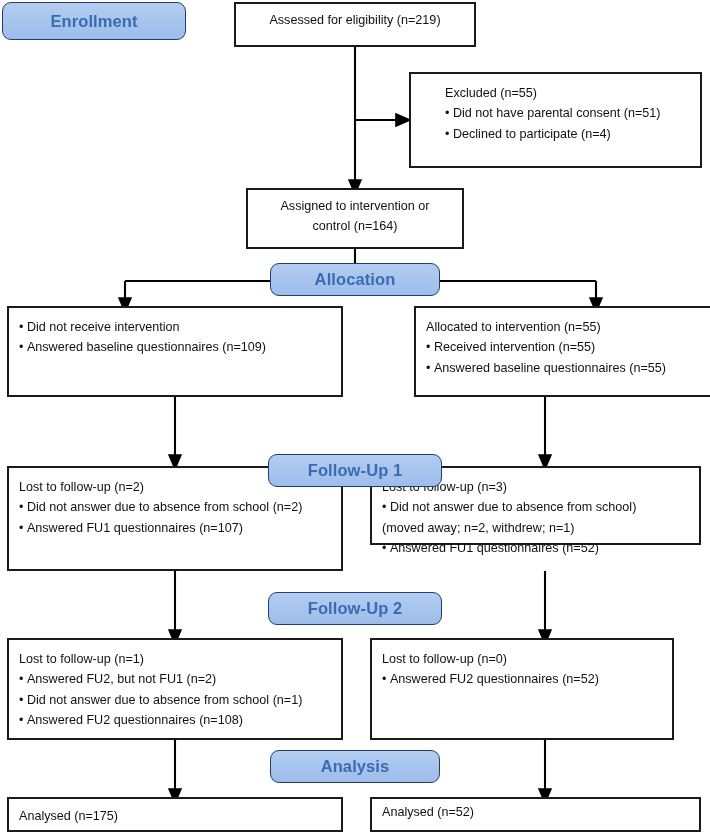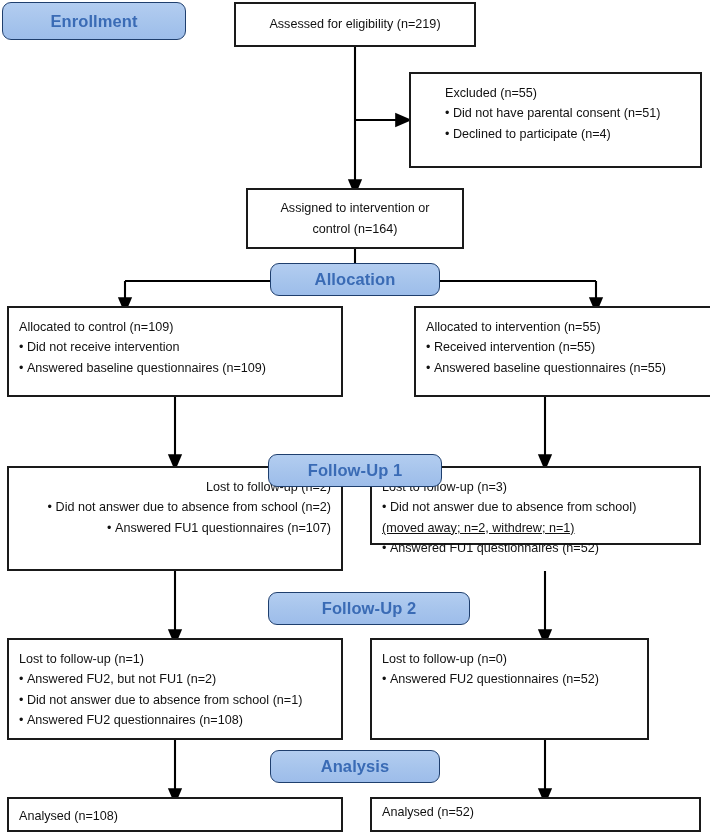--- a/index.html
+++ b/index.html
@@ -30,41 +30,40 @@
     background: #ffffff;
     font-size: 12.6px;
     line-height: 1.62;
     color: #111111;
     padding: 9px 10px 6px 10px;
   }
   .node.center {
     display: flex;
     flex-direction: column;
     align-items: center;
-    justify-content: center;
+    justify-content: flex-start;
     text-align: center;
     padding: 6px 8px;
   }
   .node .line {
     display: block;
     white-space: nowrap;
   }
   .node .bullet {
     display: block;
     white-space: nowrap;
     padding-left: 10px;
     text-indent: -10px;
   }
   .node .bullet::before {
     content: "\2022\00a0";
   }
   .node .plain {
     display: block;
     white-space: nowrap;
-    text-decoration: underline;
   }
   .stage {
     position: absolute;
     box-sizing: border-box;
     border: 1.6px solid #1f3f6e;
     border-radius: 9px;
     background: linear-gradient(180deg, #b3cdf0 0%, #a6c4ec 55%, #9dbdea 100%);
     color: #3a6bb5;
     font-weight: bold;
     font-size: 16.5px;
@@ -113,21 +112,21 @@
   </div>
 
   <div class="stage" style="left:2px; top:2px; width:184px; height:38px;">
     <span>Enrollment</span>
   </div>
 
   <div class="stage" style="left:268px; top:418px; width:174px; height:33px;margin-top:36px;">
     <span>Follow-Up 1</span>
   </div>
 
-  <div class="stage" style="left:268px; top:592px; width:202px; height:33px;text-align:center;">
+  <div class="stage" style="left:268px; top:592px; width:174px; height:33px;text-align:center;">
     <span>Follow-Up 2</span>
   </div>
 
   <div class="stage" style="left:270px; top:750px; width:170px; height:33px;justify-content:center;">
     <span>Analysis</span>
   </div>
 
   <div class="node center" style="left:234px; top:2px; width:242px; height:45px;">
     <span class="line">Assessed for eligibility (n=219)</span>
   </div>
@@ -137,57 +136,56 @@
     <span class="bullet">Did not have parental consent (n=51)</span>
     <span class="bullet">Declined to participate (n=4)</span>
   </div>
 
   <div class="node center" style="left:246px; top:188px; width:218px; height:61px;">
     <span class="line">Assigned to intervention or</span>
     <span class="line">control (n=164)</span>
   </div>
 
   <div class="node" style="left:7px; top:306px; width:336px; height:91px;">
-    <span class="line">Allocated to control (n=109)</span>
     <span class="bullet">Did not receive intervention</span>
     <span class="bullet">Answered baseline questionnaires (n=109)</span>
   </div>
 
   <div class="node" style="left:370px; top:306px; width:331px; height:91px;margin-left:44px;">
     <span class="line">Allocated to intervention (n=55)</span>
     <span class="bullet">Received intervention (n=55)</span>
     <span class="bullet">Answered baseline questionnaires (n=55)</span>
   </div>
 
-  <div class="node" style="left:7px; top:466px; width:336px; height:105px;text-align:right;">
+  <div class="node" style="left:7px; top:466px; width:336px; height:105px;">
     <span class="line">Lost to follow-up (n=2)</span>
     <span class="bullet">Did not answer due to absence from school (n=2)</span>
     <span class="bullet">Answered FU1 questionnaires (n=107)</span>
   </div>
 
   <div class="node" style="left:370px; top:466px; width:331px; height:79px;">
     <span class="line">Lost to follow-up (n=3)</span>
     <span class="bullet">Did not answer due to absence from school)</span>
     <span class="plain">(moved away; n=2, withdrew; n=1)</span>
     <span class="bullet">Answered FU1 questionnaires (n=52)</span>
   </div>
 
   <div class="node" style="left:7px; top:638px; width:336px; height:102px;">
     <span class="line">Lost to follow-up (n=1)</span>
     <span class="bullet">Answered FU2, but not FU1 (n=2)</span>
     <span class="bullet">Did not answer due to absence from school (n=1)</span>
     <span class="bullet">Answered FU2 questionnaires (n=108)</span>
   </div>
 
-  <div class="node" style="left:370px; top:638px; width:279px; height:102px;">
+  <div class="node" style="left:370px; top:638px; width:304px; height:102px;">
     <span class="line">Lost to follow-up (n=0)</span>
     <span class="bullet">Answered FU2 questionnaires (n=52)</span>
   </div>
 
   <div class="node" style="left:7px; top:797px; width:336px; height:35px; padding-top:7px;">
-    <span class="line">Analysed (n=108)</span>
+    <span class="line">Analysed (n=175)</span>
   </div>
 
   <div class="node" style="left:370px; top:797px; width:331px; height:35px; padding-top:3px;">
     <span class="line">Analysed (n=52)</span>
   </div>
 
 </div>
 
 </body></html>

